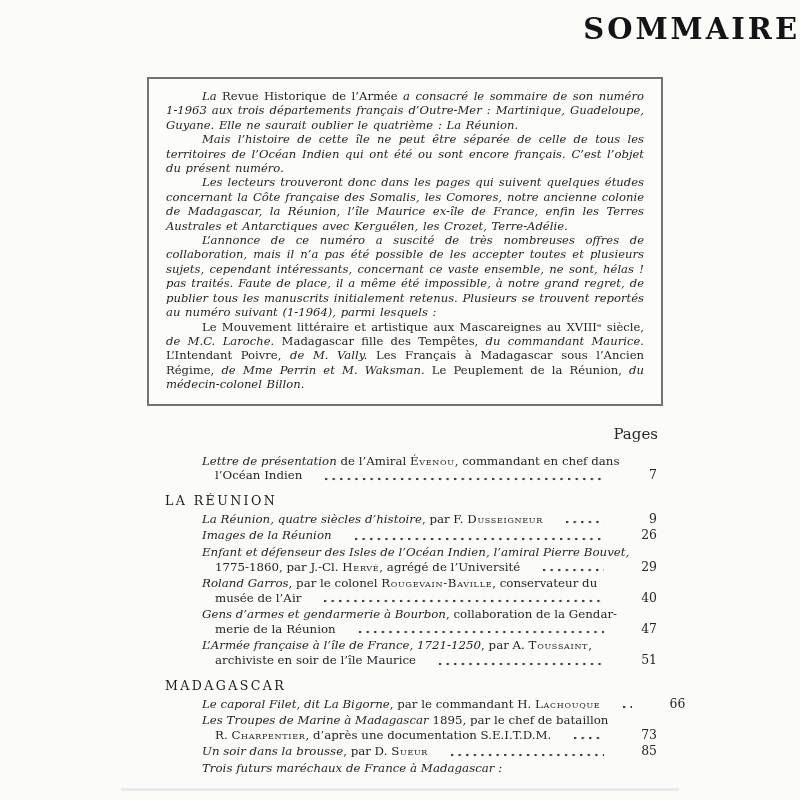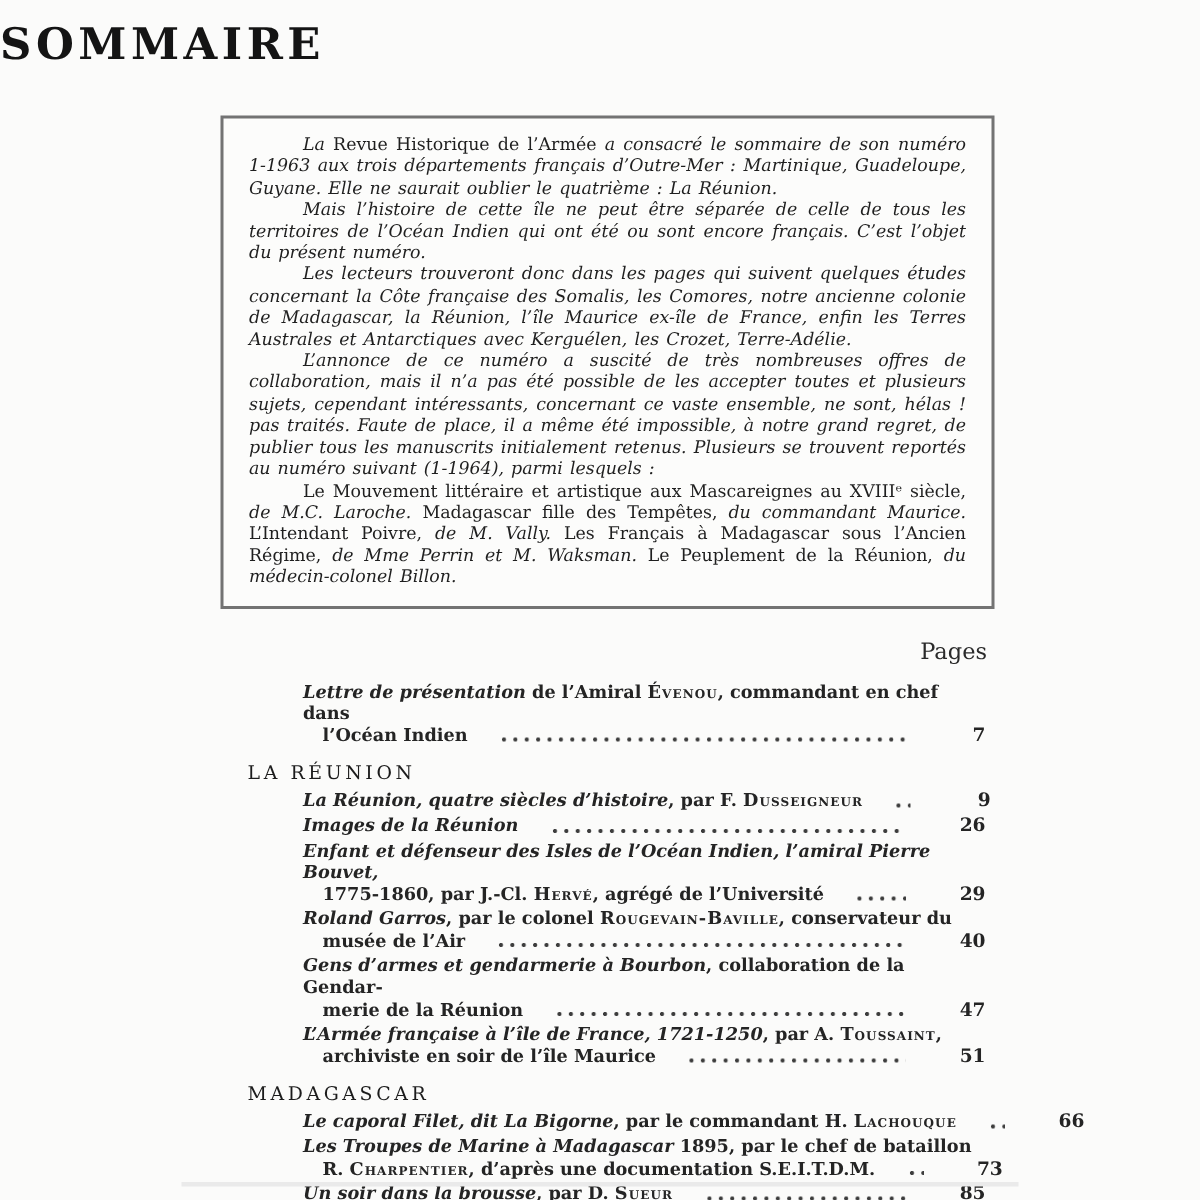--- a/index.html
+++ b/index.html
@@ -8,21 +8,21 @@
     width: 800px; height: 800px;
     background: #fbfbfa;
     font-family: "DejaVu Serif", serif;
     color: #262626;
     overflow: hidden;
   }
   .page { position: relative; width: 800px; height: 800px; }
 
   .doc-title {
     margin: 0; padding-top: 12px;
-    text-align: left;
+    text-align: right;
     font-size: 29px; line-height: 34px;
     font-weight: bold; letter-spacing: 3px;
     color: #141414;
   }
 
   .intro-box {
     margin: 31px 0 0 147px;
     width: 516px;
     border: 2px solid #737373;
     padding: 10px 17px 12px 17px;
@@ -54,21 +54,21 @@
   }
   .section-header {
     margin: 10px 0 4px 0;
     font-size: 12.6px; line-height: 15px;
     letter-spacing: 2.4px;
     color: #1c1c1c;
   }
   .section-header.small {
     font-size: 9.6px; letter-spacing: 3.4px; font-weight: bold;
   }
-  .entry { margin-bottom: 2px; font-weight: bold; }
+  .entry { margin-bottom: 2px; }
   .entry .line { line-height: 14.6px; padding-left: 37px; }
   .entry .line.flexline { display: flex; align-items: baseline; gap: 17px; }
   .entry .line .txt { white-space: nowrap; flex: 0 1 auto; }
   .entry .line.cont { padding-left: 50px; }
   .dots {
     flex: 1 1 auto; min-width: 10px;
     align-self: flex-end;
     height: 4px; margin: 0 6px 2px 5px;
     background-image: radial-gradient(circle at 2px 2px, #3d3d3d 1.15px, transparent 1.6px);
     background-size: 7.6px 4px;

